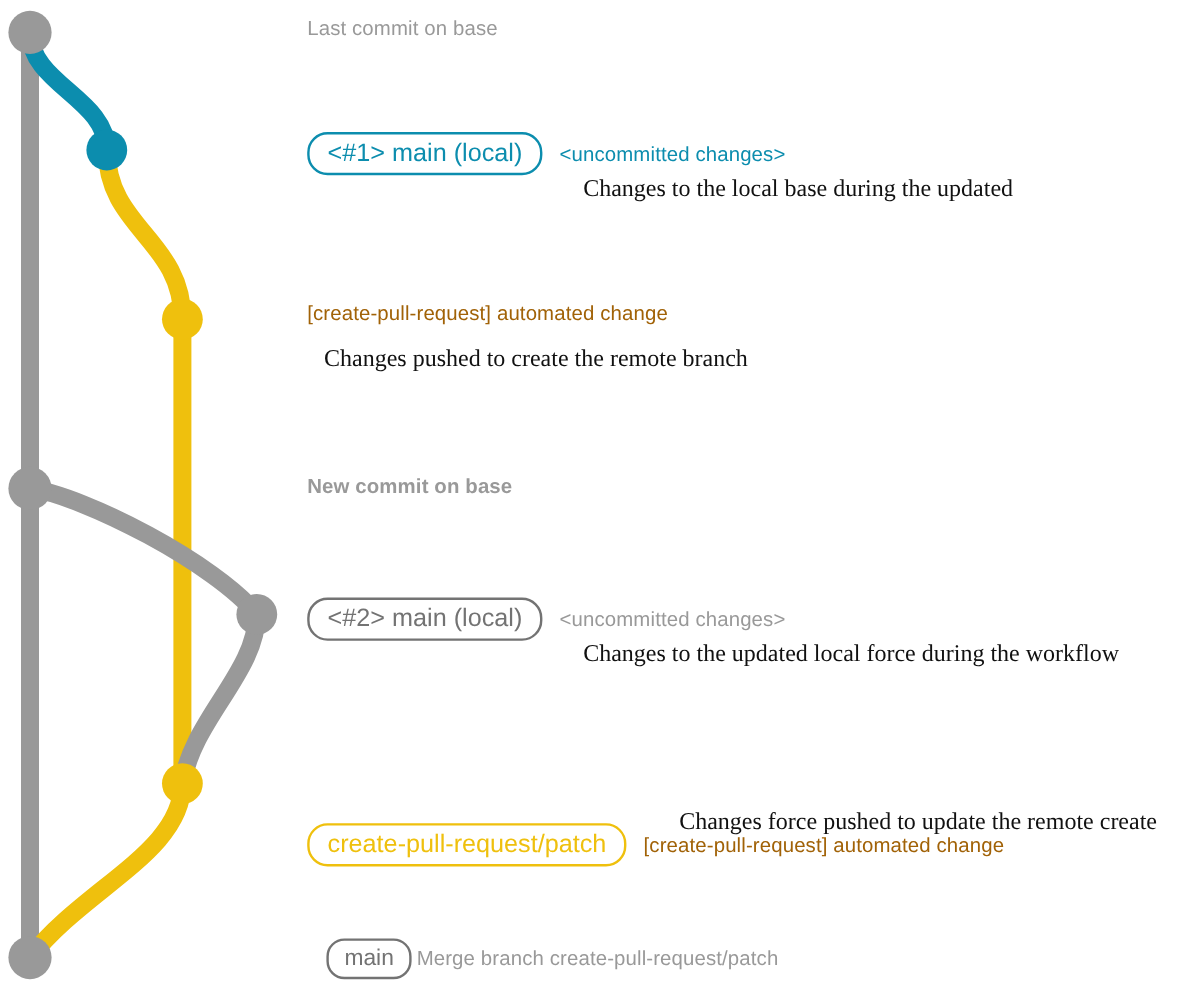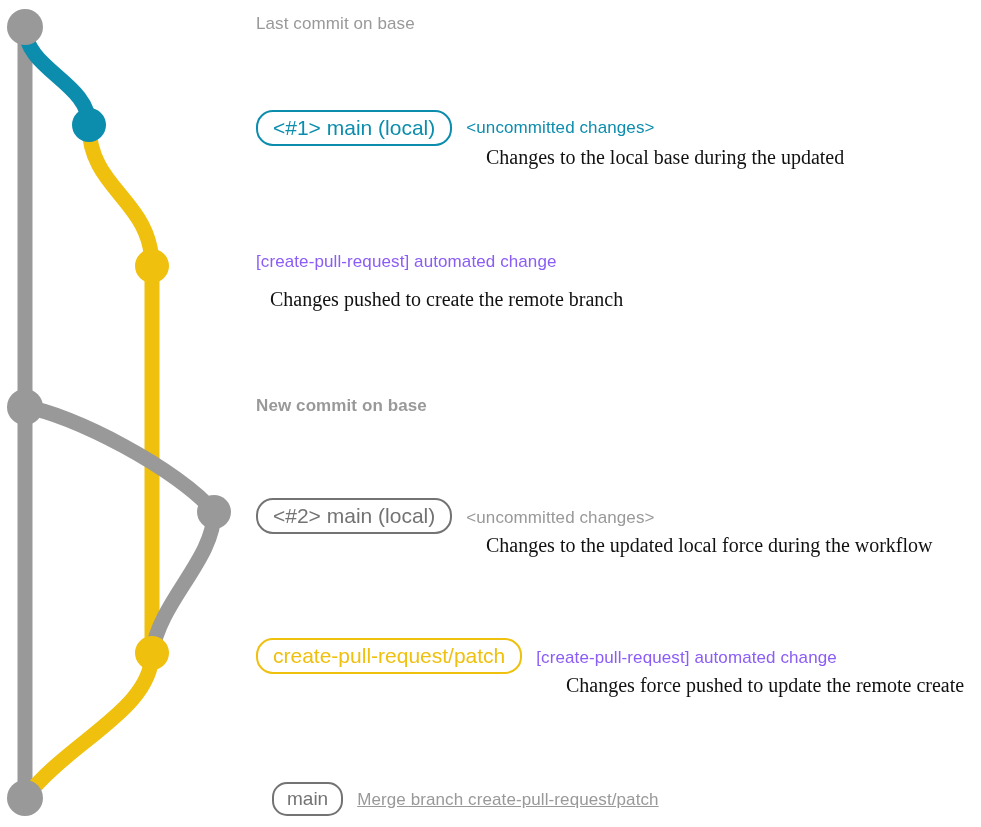--- a/index.html
+++ b/index.html
@@ -41,31 +41,31 @@
     white-space: nowrap;
     background: #ffffff;
   }
   .pill.small {
     font-size: 19px;
     padding: 5px 13px 6px 13px;
     border-width: 2px;
     border-radius: 15px;
   }
   .pill-blue   { color: #0C8DAE; }
-  .pill-yellow { color: #EFC00D; }
+  .pill-yellow { color: #EFC00D; margin-top: 48px; }
   .pill-gray   { color: #737373; }
 
   
   .subject {
     font-size: 17px;
     white-space: nowrap;
     letter-spacing: 0.1px;
   }
   .subject-blue   { color: #0C8DAE; }
-  .subject-yellow { color: #8b5cf6; }
+  .subject-yellow { color: #a16207; }
   .subject-gray   { color: #999999; }
 
   
   .desc {
     position: absolute;
     font-family: "Liberation Serif", serif;
     font-size: 20px;
     color: #111111;
     white-space: nowrap;
   }
@@ -91,21 +91,21 @@
   <circle cx="25" cy="407" r="18" fill="#999999"></circle>
   <circle cx="214" cy="512" r="17" fill="#999999"></circle>
   <circle cx="152" cy="653" r="17" fill="#EFC00D"></circle>
   <circle cx="25" cy="798" r="18" fill="#999999"></circle>
 </svg>
 
 <div class="row" style="left:256px; top:14px;">
   <span class="subject subject-gray">Last commit on base</span>
 </div>
 
-<div class="row" style="left:256px; top:110px;align-items:center;">
+<div class="row" style="left:256px; top:110px;">
   <span class="pill pill-blue">&lt;#1&gt; main (local)</span>
   <span class="subject subject-blue" style="margin-left:14px;">&lt;uncommitted changes&gt;</span>
 </div>
 <div class="desc" style="left:486px; top:146px;">Changes to the local base during the updated</div>
 
 <div class="row" style="left:256px; top:252px;">
   <span class="subject subject-yellow">[create-pull-request] automated change</span>
 </div>
 <div class="desc" style="left:270px; top:288px;text-align:right;">Changes pushed to create the remote branch</div>
 
@@ -120,14 +120,14 @@
 <div class="desc" style="left:486px; top:534px;">Changes to the updated local force during the workflow</div>
 
 <div class="row" style="left:256px; top:638px;">
   <span class="pill pill-yellow">create-pull-request/patch</span>
   <span class="subject subject-yellow" style="margin-left:14px;">[create-pull-request] automated change</span>
 </div>
 <div class="desc" style="left:566px; top:674px;">Changes force pushed to update the remote create</div>
 
 <div class="row" style="left:272px; top:782px;">
   <span class="pill pill-gray small">main</span>
-  <span class="subject subject-gray" style="margin-left:14px;text-decoration:underline;">Merge branch create-pull-request/patch</span>
+  <span class="subject subject-gray" style="margin-left:4px;">Merge branch create-pull-request/patch</span>
 </div>
 
 </body></html>

